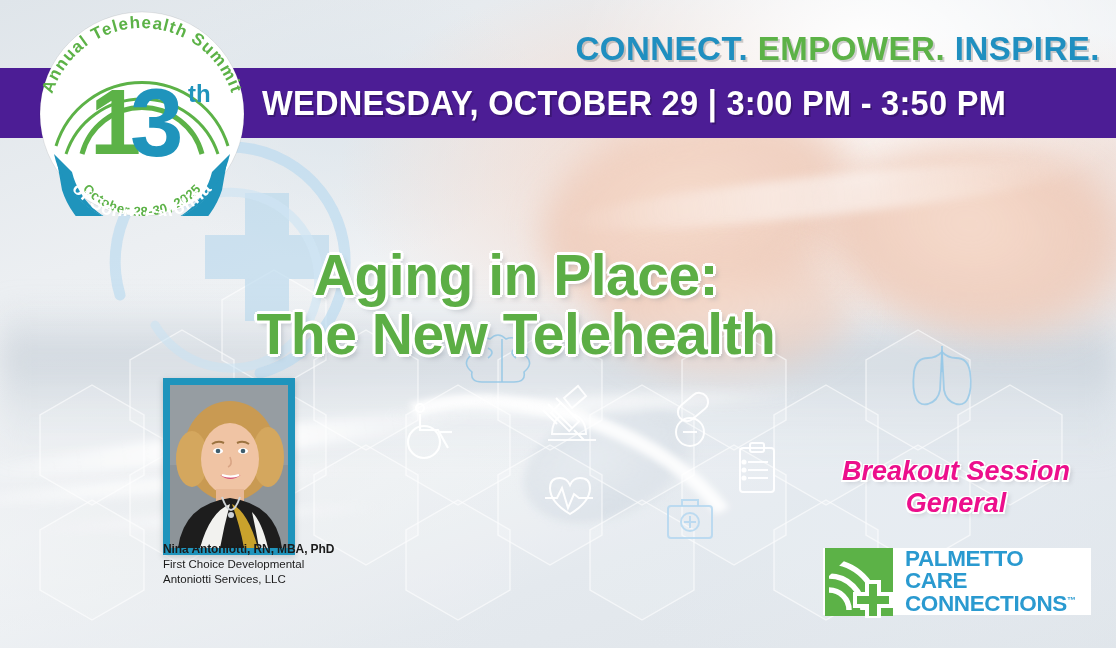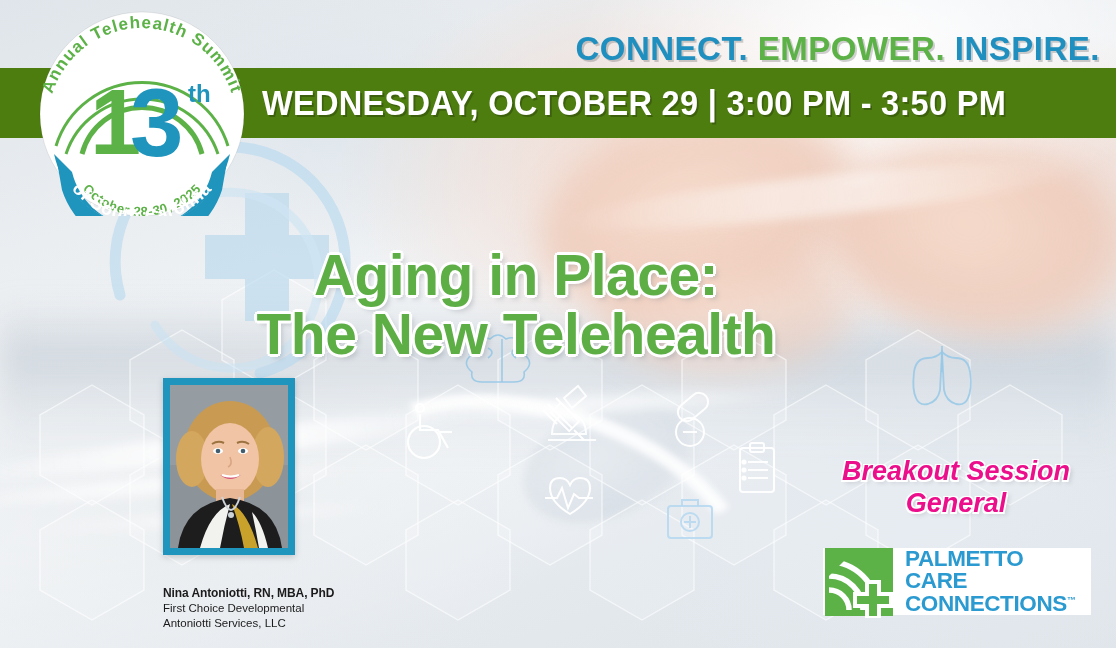--- a/index.html
+++ b/index.html
@@ -70,21 +70,21 @@
   .hand-l{ left:540px; top:120px; width:330px; height:200px; border-radius:50% 50% 45% 55%; transform:rotate(-12deg);}
   .hand-r{ left:830px; top:150px; width:300px; height:190px; border-radius:55% 45% 50% 50%; transform:rotate(10deg);}
   .hand-lo{ left:600px; top:250px; width:260px; height:130px; border-radius:50%; opacity:.7;}
 
   
   .hexlayer{ position:absolute; inset:0; pointer-events:none; }
 
   
   .date-banner{
     position:absolute; left:0; top:68px; width:1116px; height:70px;
-    background:#4d7c0f;
+    background:#4c1d95;
     display:flex; align-items:center;
   }
   .date-text{
     margin-left:262px;
     color:#ffffff;
     font-family:"Liberation Sans Narrow","Liberation Sans",sans-serif;
     font-weight:bold;
     font-size:35px;
     letter-spacing:.3px;
     transform:scaleX(.93);
@@ -138,21 +138,21 @@
     padding:7px;
     box-shadow:0 2px 6px rgba(60,70,80,.25);
   }
   .speaker-photo .img{
     width:100%; height:100%;
     overflow:hidden;
     position:relative;
     background:linear-gradient(180deg,#7d8489 0%,#9aa1a5 40%,#8d9398 100%);
   }
   .speaker-name-block{
-    position:absolute; left:163px; top:586px; width:260px;
+    position:absolute; left:163px; top:542px; width:260px;
     color:#1b1b1b;
     line-height:1.28;
   }
   .sp-name{ font-size:12px; font-weight:bold; letter-spacing:-.1px;}
   .sp-org{ font-size:11.5px; }
 
   
   .session-type{
     position:absolute; left:806px; top:455px; width:300px;
     text-align:center;

